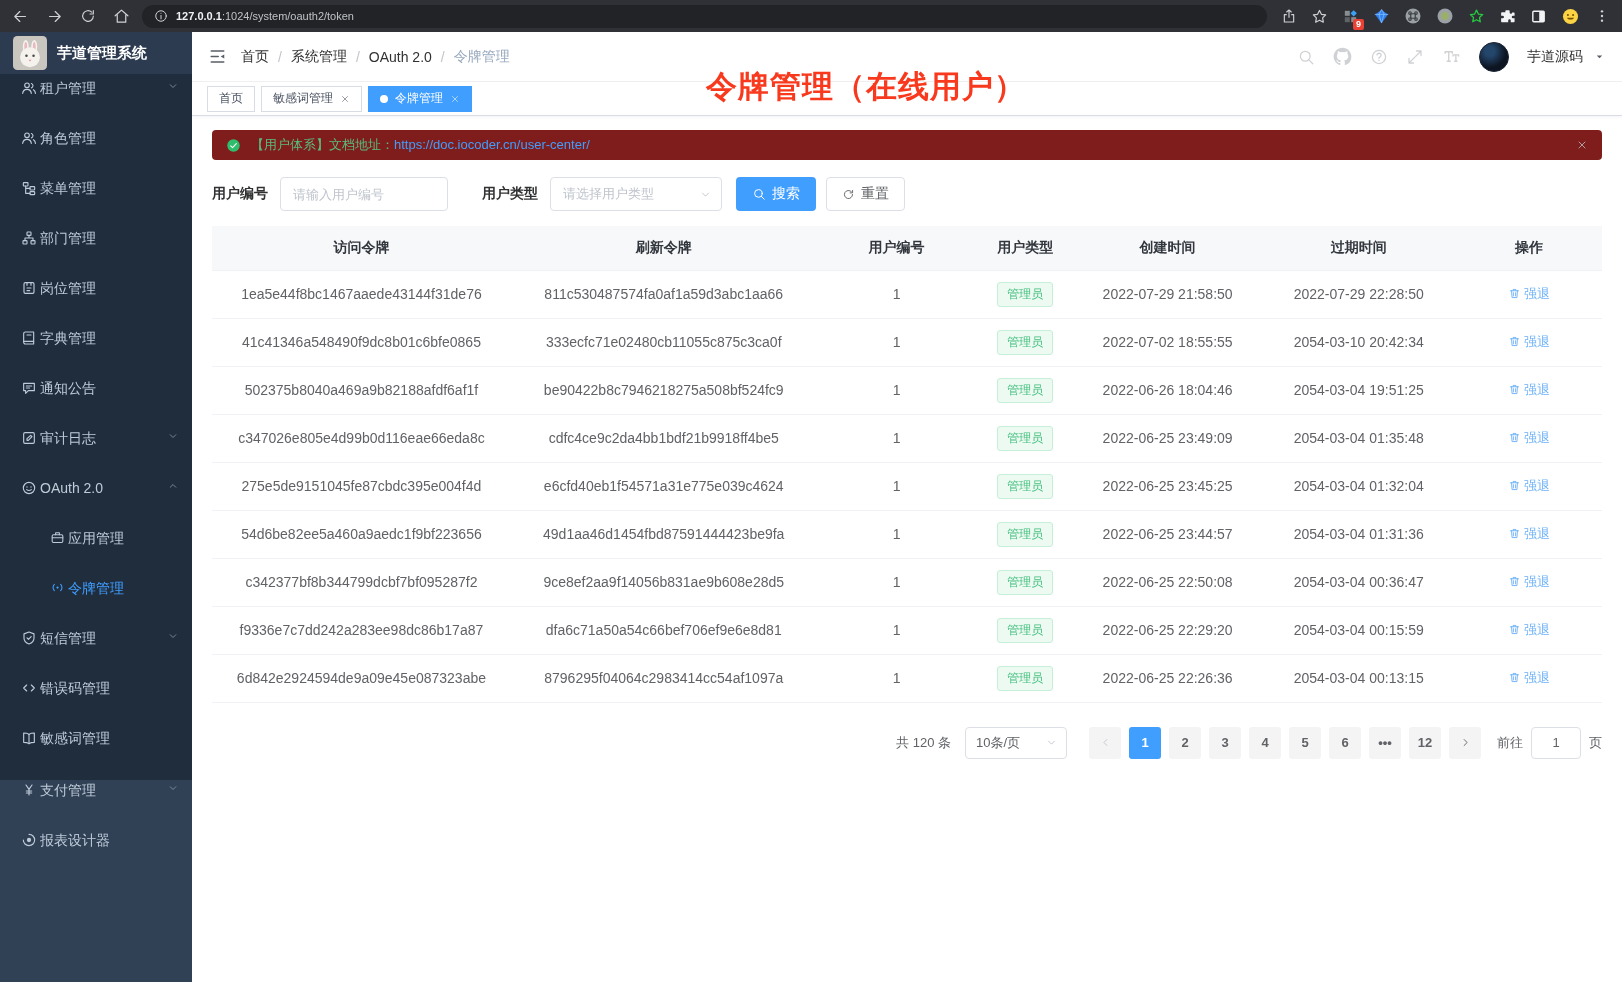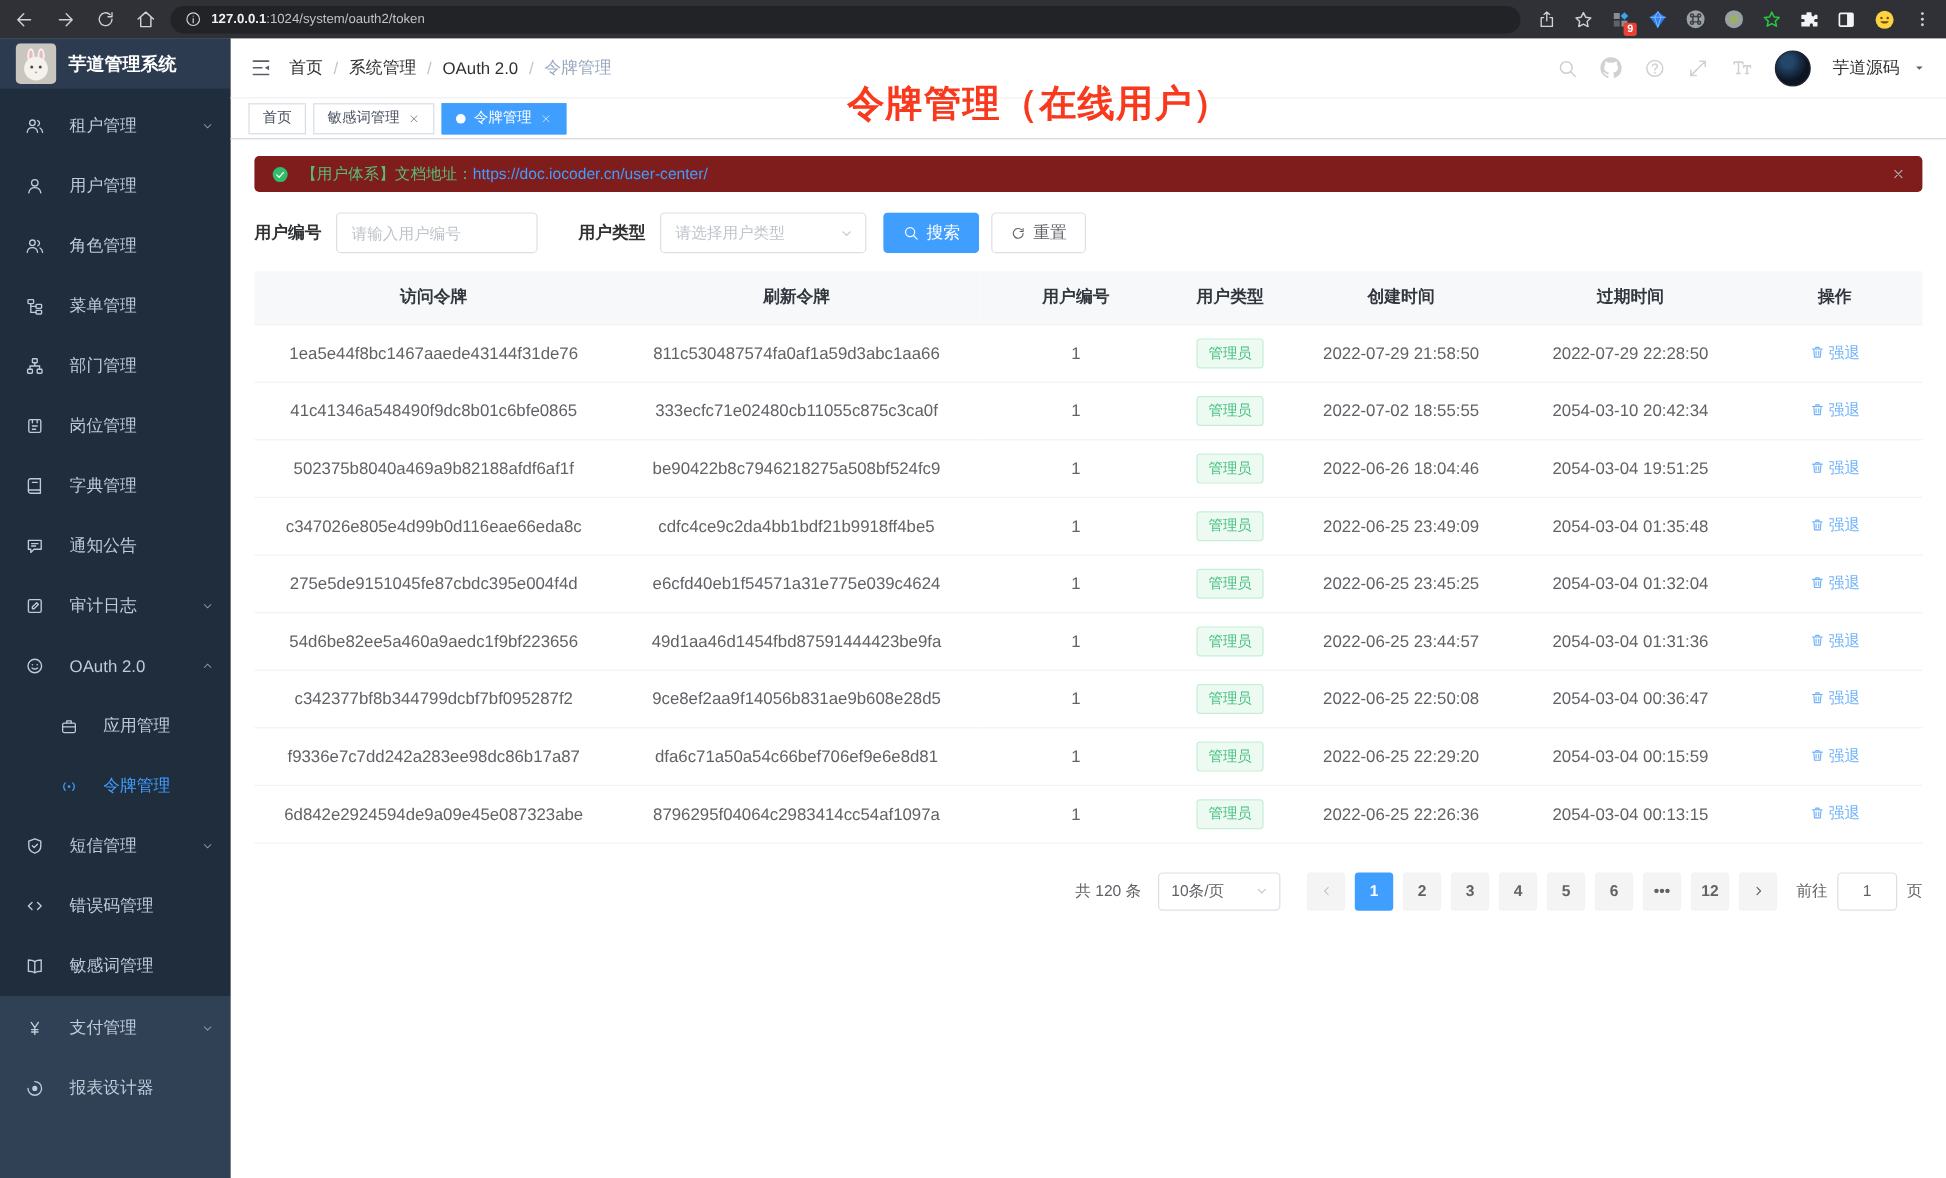--- a/index.html
+++ b/index.html
@@ -18,21 +18,21 @@
   .ext-wrap{position:relative;display:inline-flex}
   .badge-num{position:absolute;right:-5px;bottom:-5px;background:#e94235;color:#fff;font-size:9px;line-height:11px;padding:0 3px;border-radius:2px;font-weight:700}
 
   
   .app{display:flex;height:950px}
   .sidebar{width:192px;flex-shrink:0;background:#1f2d3d;display:flex;flex-direction:column}
   .logo-bar{height:42px;background:#2c3b4f;display:flex;align-items:center;gap:10px;padding:0 13px;flex-shrink:0}
   .logo-title{color:#fff;font-size:15px;font-weight:700;white-space:nowrap}
   .menu-dark{background:#1f2d3d;padding-top:6px}
   .menu-light{background:#304156;flex:1;padding-top:2px}
-  .menu-item{height:50px;display:flex;align-items:center;gap:20px;padding:0 30px 0 20px;color:#bfcbd9;font-size:14px;position:relative;cursor:pointer;white-space:nowrap}
+  .menu-item{height:50px;display:flex;gap:2px;padding:0 30px 0 20px;color:#bfcbd9;font-size:14px;position:relative;cursor:pointer;white-space:nowrap}
   .menu-item.sub{padding-left:48px}
   .menu-item.active{color:#409eff}
   .mi-icon{display:inline-flex;width:18px;justify-content:center;flex-shrink:0}
   .mi-arrow{position:absolute;right:13px;color:#8796a9;display:inline-flex}
 
   .main{flex:1;display:flex;flex-direction:column;min-width:0}
   .navbar{height:50px;display:flex;align-items:center;padding:0 16px;gap:14px;border-bottom:1px solid #f1f1f1;flex-shrink:0}
   .hamb{color:#5a5e66;display:inline-flex;cursor:pointer}
   .crumb{display:flex;align-items:center;gap:9px;font-size:14px;color:#303133}
   .crumb .sep{color:#c0c4cc;font-weight:400}
@@ -223,29 +223,20 @@
               <path d="M2.5 20c.5-3.8 3.2-6 6.5-6s6 2.2 6.5 6"></path>
               <path d="M15.5 5.2a3.5 3.5 0 0 1 .2 6.6M18.5 14.5c2 1 3 2.8 3.2 5.5"></path>
             </svg>
           </span>
           <span>租户管理</span>
           <span class="mi-arrow">
             <svg class="ic" width="12" height="12" viewBox="0 0 24 24" fill="none" stroke="currentColor" stroke-width="1.7" stroke-linecap="round" stroke-linejoin="round" aria-hidden="true">
               <path d="M6.5 9.5L12 15l5.5-5.5"></path>
             </svg>
           </span>
-        </div>
-        <div class="menu-item">
-          <span class="mi-icon">
-            <svg class="ic" width="16" height="16" viewBox="0 0 24 24" fill="none" stroke="currentColor" stroke-width="1.7" stroke-linecap="round" stroke-linejoin="round" aria-hidden="true">
-              <circle cx="12" cy="8" r="4"></circle>
-              <path d="M4.5 20.5c.6-4.2 3.6-6.5 7.5-6.5s6.9 2.3 7.5 6.5"></path>
-            </svg>
-          </span>
-          <span>用户管理</span>
         </div>
         <div class="menu-item">
           <span class="mi-icon">
             <svg class="ic" width="16" height="16" viewBox="0 0 24 24" fill="none" stroke="currentColor" stroke-width="1.7" stroke-linecap="round" stroke-linejoin="round" aria-hidden="true">
               <circle cx="9" cy="8" r="3.5"></circle>
               <path d="M2.5 20c.5-3.8 3.2-6 6.5-6s6 2.2 6.5 6"></path>
               <path d="M15.5 5.2a3.5 3.5 0 0 1 .2 6.6M18.5 14.5c2 1 3 2.8 3.2 5.5"></path>
             </svg>
           </span>
           <span>角色管理</span>

